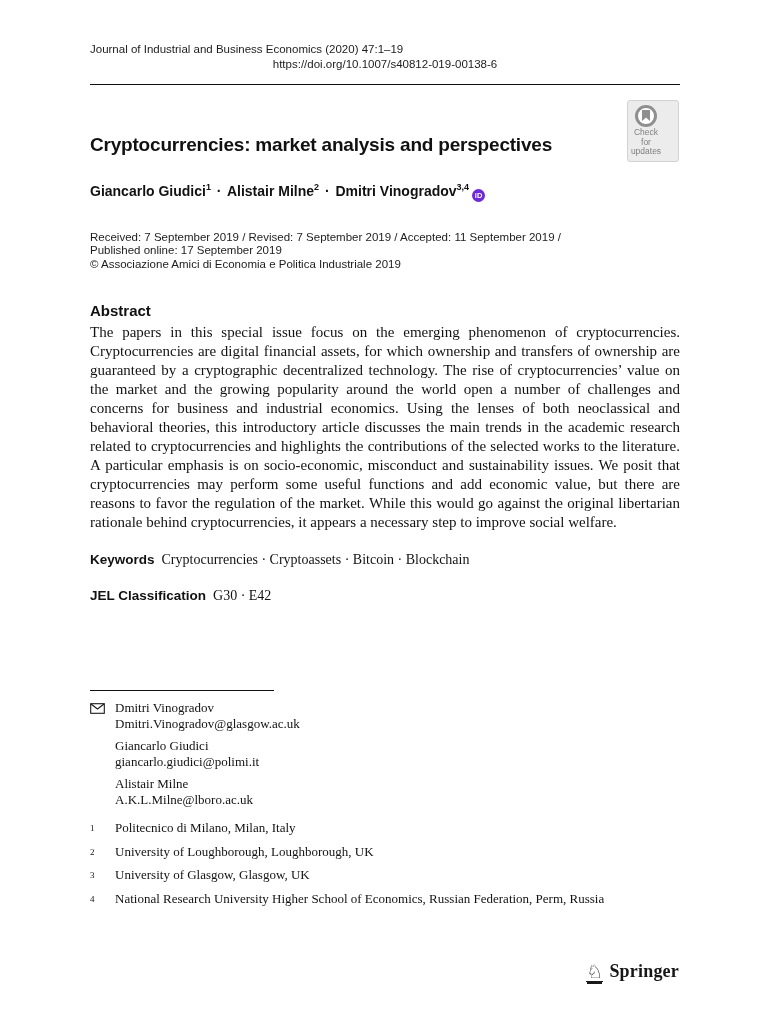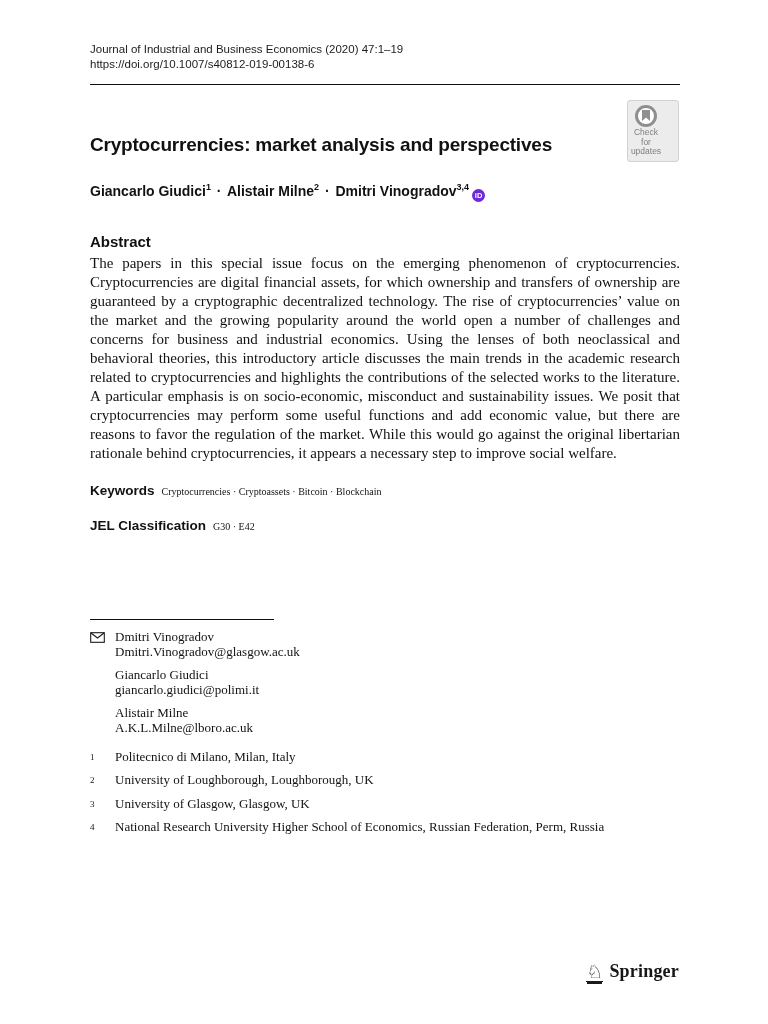--- a/index.html
+++ b/index.html
@@ -12,21 +12,21 @@
     overflow: hidden;
   }
   .page {
     position: absolute;
     left: 90px;
     top: 42px;
     width: 590px;
   }
   
   .journal-head { font-size: 11.5px; line-height: 14.5px; color: #1c1c1c; }
-  .doi { font-size: 11.5px; line-height: 14.5px; color: #1c1c1c; text-decoration: none; display:block; }
+  .doi { font-size: 11.5px; line-height: 14.5px; color: #1c1c1c; text-decoration: none; display:block;text-align:center; }
   .head-rule { border: none; border-top: 1.6px solid #101010; margin-top: 13px; }
 
   
   .badge {
     position: absolute;
     top: 100px;
     right: 89px;
     width: 52px;
     padding: 3px 16px 4px 2px;
     background: #ececec;
@@ -86,21 +86,21 @@
     font-family: "Liberation Serif", serif;
     font-size: 15px;
     line-height: 19px;
     text-align: justify;
     color: #121212;
   }
 
   
   .kv-row { margin-top: 19px; font-size: 14px; }
   .kv-label { font-family: "Liberation Sans", sans-serif; font-size: 13.5px; font-weight: bold; color: #111; }
-  .kv-value { font-family: "Liberation Serif", serif; font-size: 10px; color: #121212; padding-left: 7px; }
+  .kv-value { font-family: "Liberation Serif", serif; font-size: 14px; color: #121212; padding-left: 7px; }
 
   
   .foot-rule { border: none; border-top: 1.2px solid #101010; width: 184px; margin-top: 86px; }
   .contacts { margin-top: 9px; font-family: "Liberation Serif", serif; font-size: 13px; line-height: 15.5px; color: #121212; }
   .contact { display: flex; margin-bottom: 7px; }
   .contact-marker { width: 25px; flex: 0 0 25px; padding-top: 2px; }
   .contact-email { display: block; color: #121212; text-decoration: none; }
 
   .affiliations { margin-top: 14px; font-family: "Liberation Serif", serif; font-size: 13px; color: #121212; }
   .affiliation { display: flex; margin-bottom: 9px; line-height: 14.5px; }
@@ -152,20 +152,25 @@
   <h1 class="title">Cryptocurrencies: market analysis and perspectives</h1>
 
   <div class="authors">
     <span><span>Giancarlo Giudici</span><sup>1</sup></span>
     <span class="author-sep">·</span>
     <span><span>Alistair Milne</span><sup>2</sup></span>
     <span class="author-sep">·</span>
     <span><span>Dmitri Vinogradov</span><sup>3,4</sup></span><span class="orcid">iD</span>
   </div>
 
+  <div class="history">
+    <div>Received: 7 September 2019 / Revised: 7 September 2019 / Accepted: 11 September 2019 /</div>
+    <div>Published online: 17 September 2019</div>
+    <div>© Associazione Amici di Economia e Politica Industriale 2019</div>
+  </div>
 
   <div class="abstract-heading">Abstract</div>
   <p class="abstract-body">The papers in this special issue focus on the emerging phenomenon of cryptocurrencies. Cryptocurrencies are digital financial assets, for which ownership and transfers of ownership are guaranteed by a cryptographic decentralized technology. The rise of cryptocurrencies’ value on the market and the growing popularity around the world open a number of challenges and concerns for business and industrial economics. Using the lenses of both neoclassical and behavioral theories, this introductory article discusses the main trends in the academic research related to cryptocurrencies and highlights the contributions of the selected works to the literature. A particular emphasis is on socio-economic, misconduct and sustainability issues. We posit that cryptocurrencies may perform some useful functions and add economic value, but there are reasons to favor the regulation of the market. While this would go against the original libertarian rationale behind cryptocurrencies, it appears a necessary step to improve social welfare.</p>
 
   <div class="kv-row">
     <span class="kv-label">Keywords</span><span class="kv-value">Cryptocurrencies · Cryptoassets · Bitcoin · Blockchain</span>
   </div>
 
   <div class="kv-row">
     <span class="kv-label">JEL Classification</span><span class="kv-value">G30 · E42</span>

